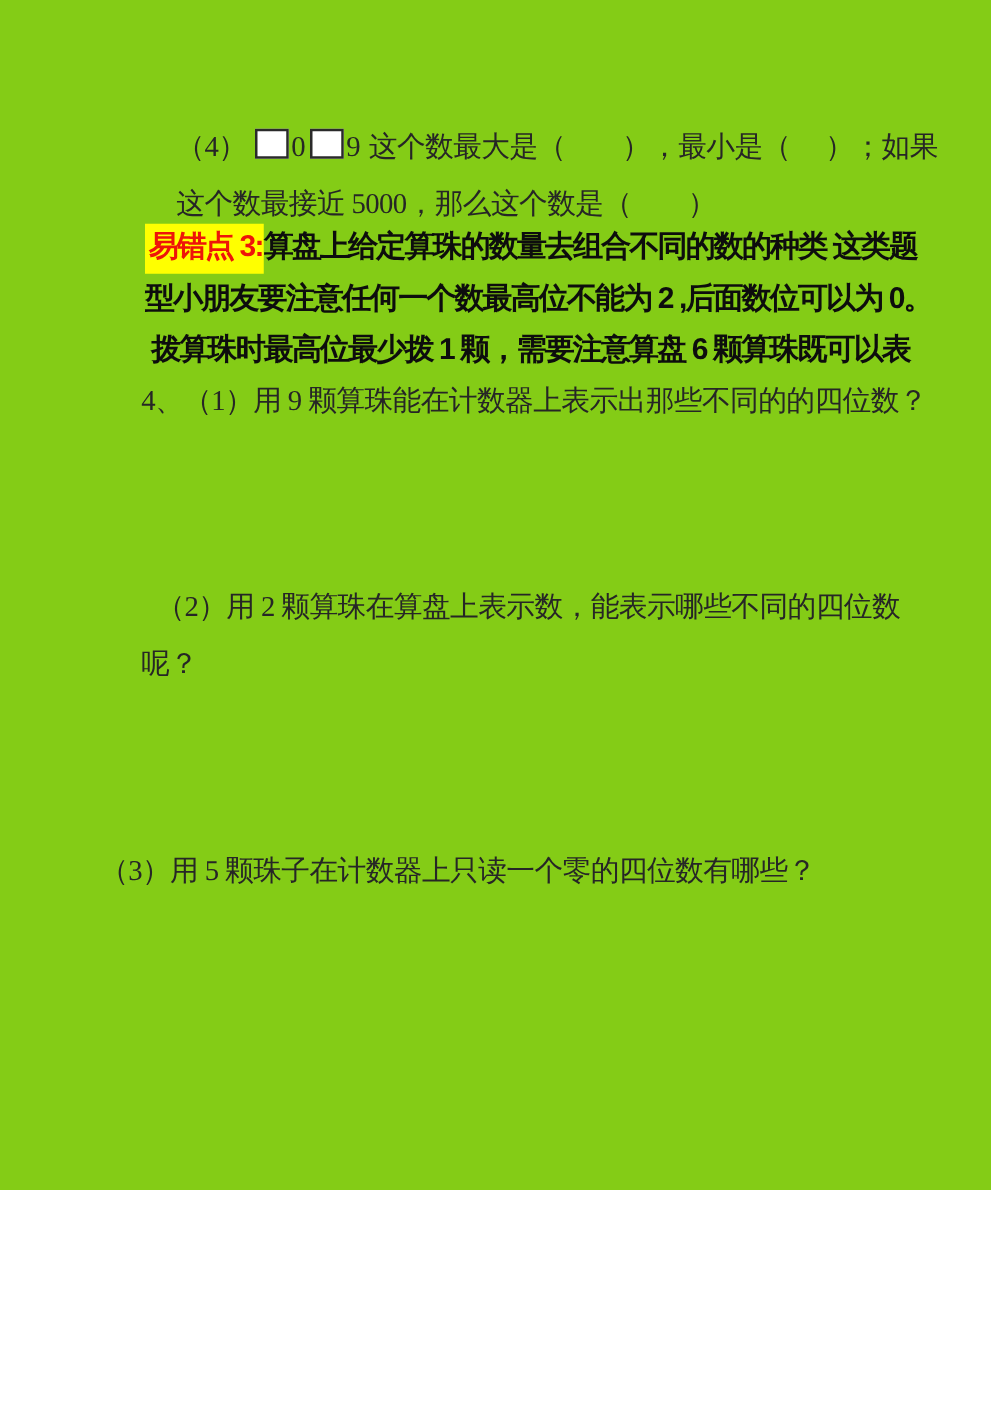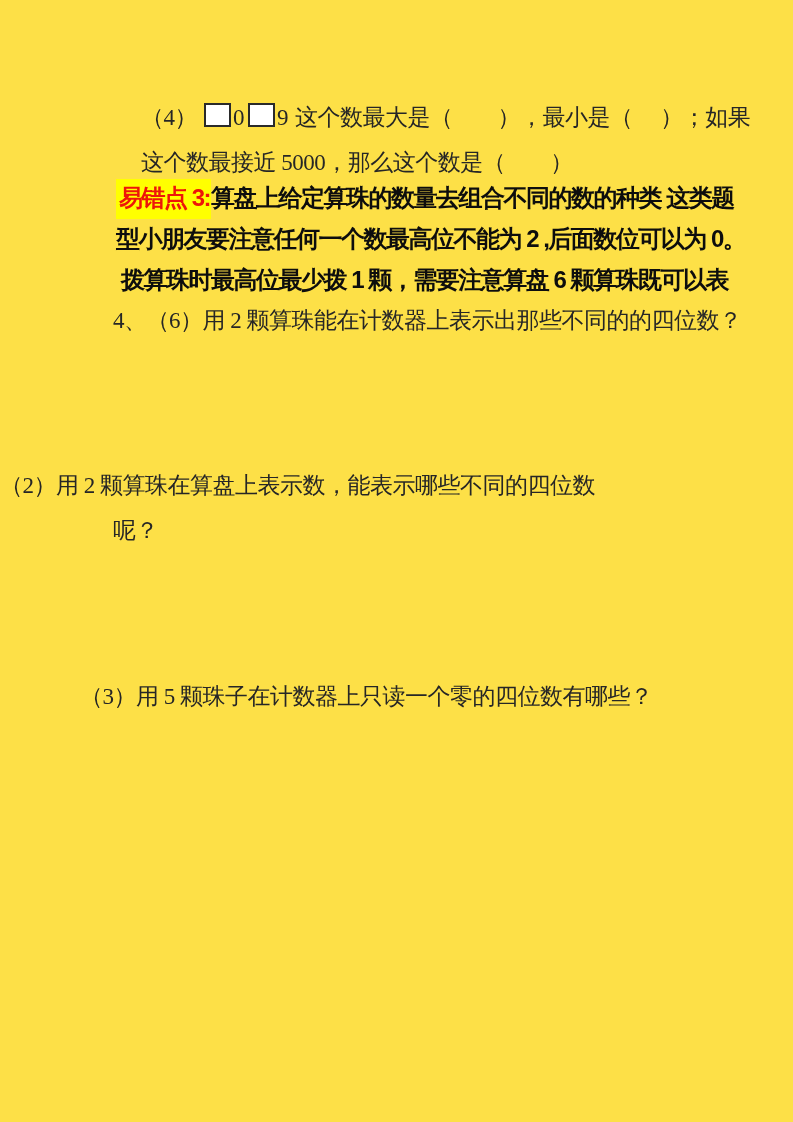--- a/index.html
+++ b/index.html
@@ -3,22 +3,22 @@
 <meta charset="utf-8">
 <style>
   html, body {
     margin: 0;
     padding: 0;
     background: #ffffff;
   }
   #page {
     position: relative;
     width: 793px;
-    height: 1122px;
-    background: #fde047;
+    height: 952px;
+    background: #84cc16;
     overflow: hidden;
     font-family: "Liberation Serif", "DejaVu Serif", serif;
   }
   .line {
     white-space: nowrap;
   }
   .serif-line {
     font-size: 23px;
     line-height: 45px;
     letter-spacing: -0.5px;
@@ -44,21 +44,21 @@
     margin-left: 116px;
     margin-right: 60px;
   }
   .q41-line {
     margin-left: 113px;
     line-height: 42px;
   }
   .q42-block {
     margin-top: 121px;
   }
-  .q42-line1 { }
+  .q42-line1 { margin-left: 125px; }
   .q42-line2 { margin-left: 113px; }
   .q43-line {
     margin-top: 121px;
     margin-left: 80px;
   }
   .blank-box {
     display: inline-block;
     width: 23px;
     height: 20px;
     border: 2px solid #2a2a2a;
@@ -91,21 +91,21 @@
   </div>
 
   <div class="warning-block">
     <div class="line bold-line">
       <span class="warn-badge">易错点 3:</span><span>算盘上给定算珠的数量去组合不同的数的种类 这类题</span>
     </div>
     <div class="line bold-line">型小朋友要注意任何一个数最高位不能为 2 ,后面数位可以为 0。</div>
     <div class="line bold-line">拨算珠时最高位最少拨 1 颗，需要注意算盘 6 颗算珠既可以表</div>
   </div>
 
-  <div class="line serif-line q41-line">4、（6）用 2 颗算珠能在计数器上表示出那些不同的的四位数？</div>
+  <div class="line serif-line q41-line">4、（1）用 9 颗算珠能在计数器上表示出那些不同的的四位数？</div>
 
   <div class="q42-block">
     <div class="line serif-line q42-line1">（2）用 2 颗算珠在算盘上表示数，能表示哪些不同的四位数</div>
     <div class="line serif-line q42-line2">呢？</div>
   </div>
 
   <div class="line serif-line q43-line">（3）用 5 颗珠子在计数器上只读一个零的四位数有哪些？</div>
 
 </div>
 

